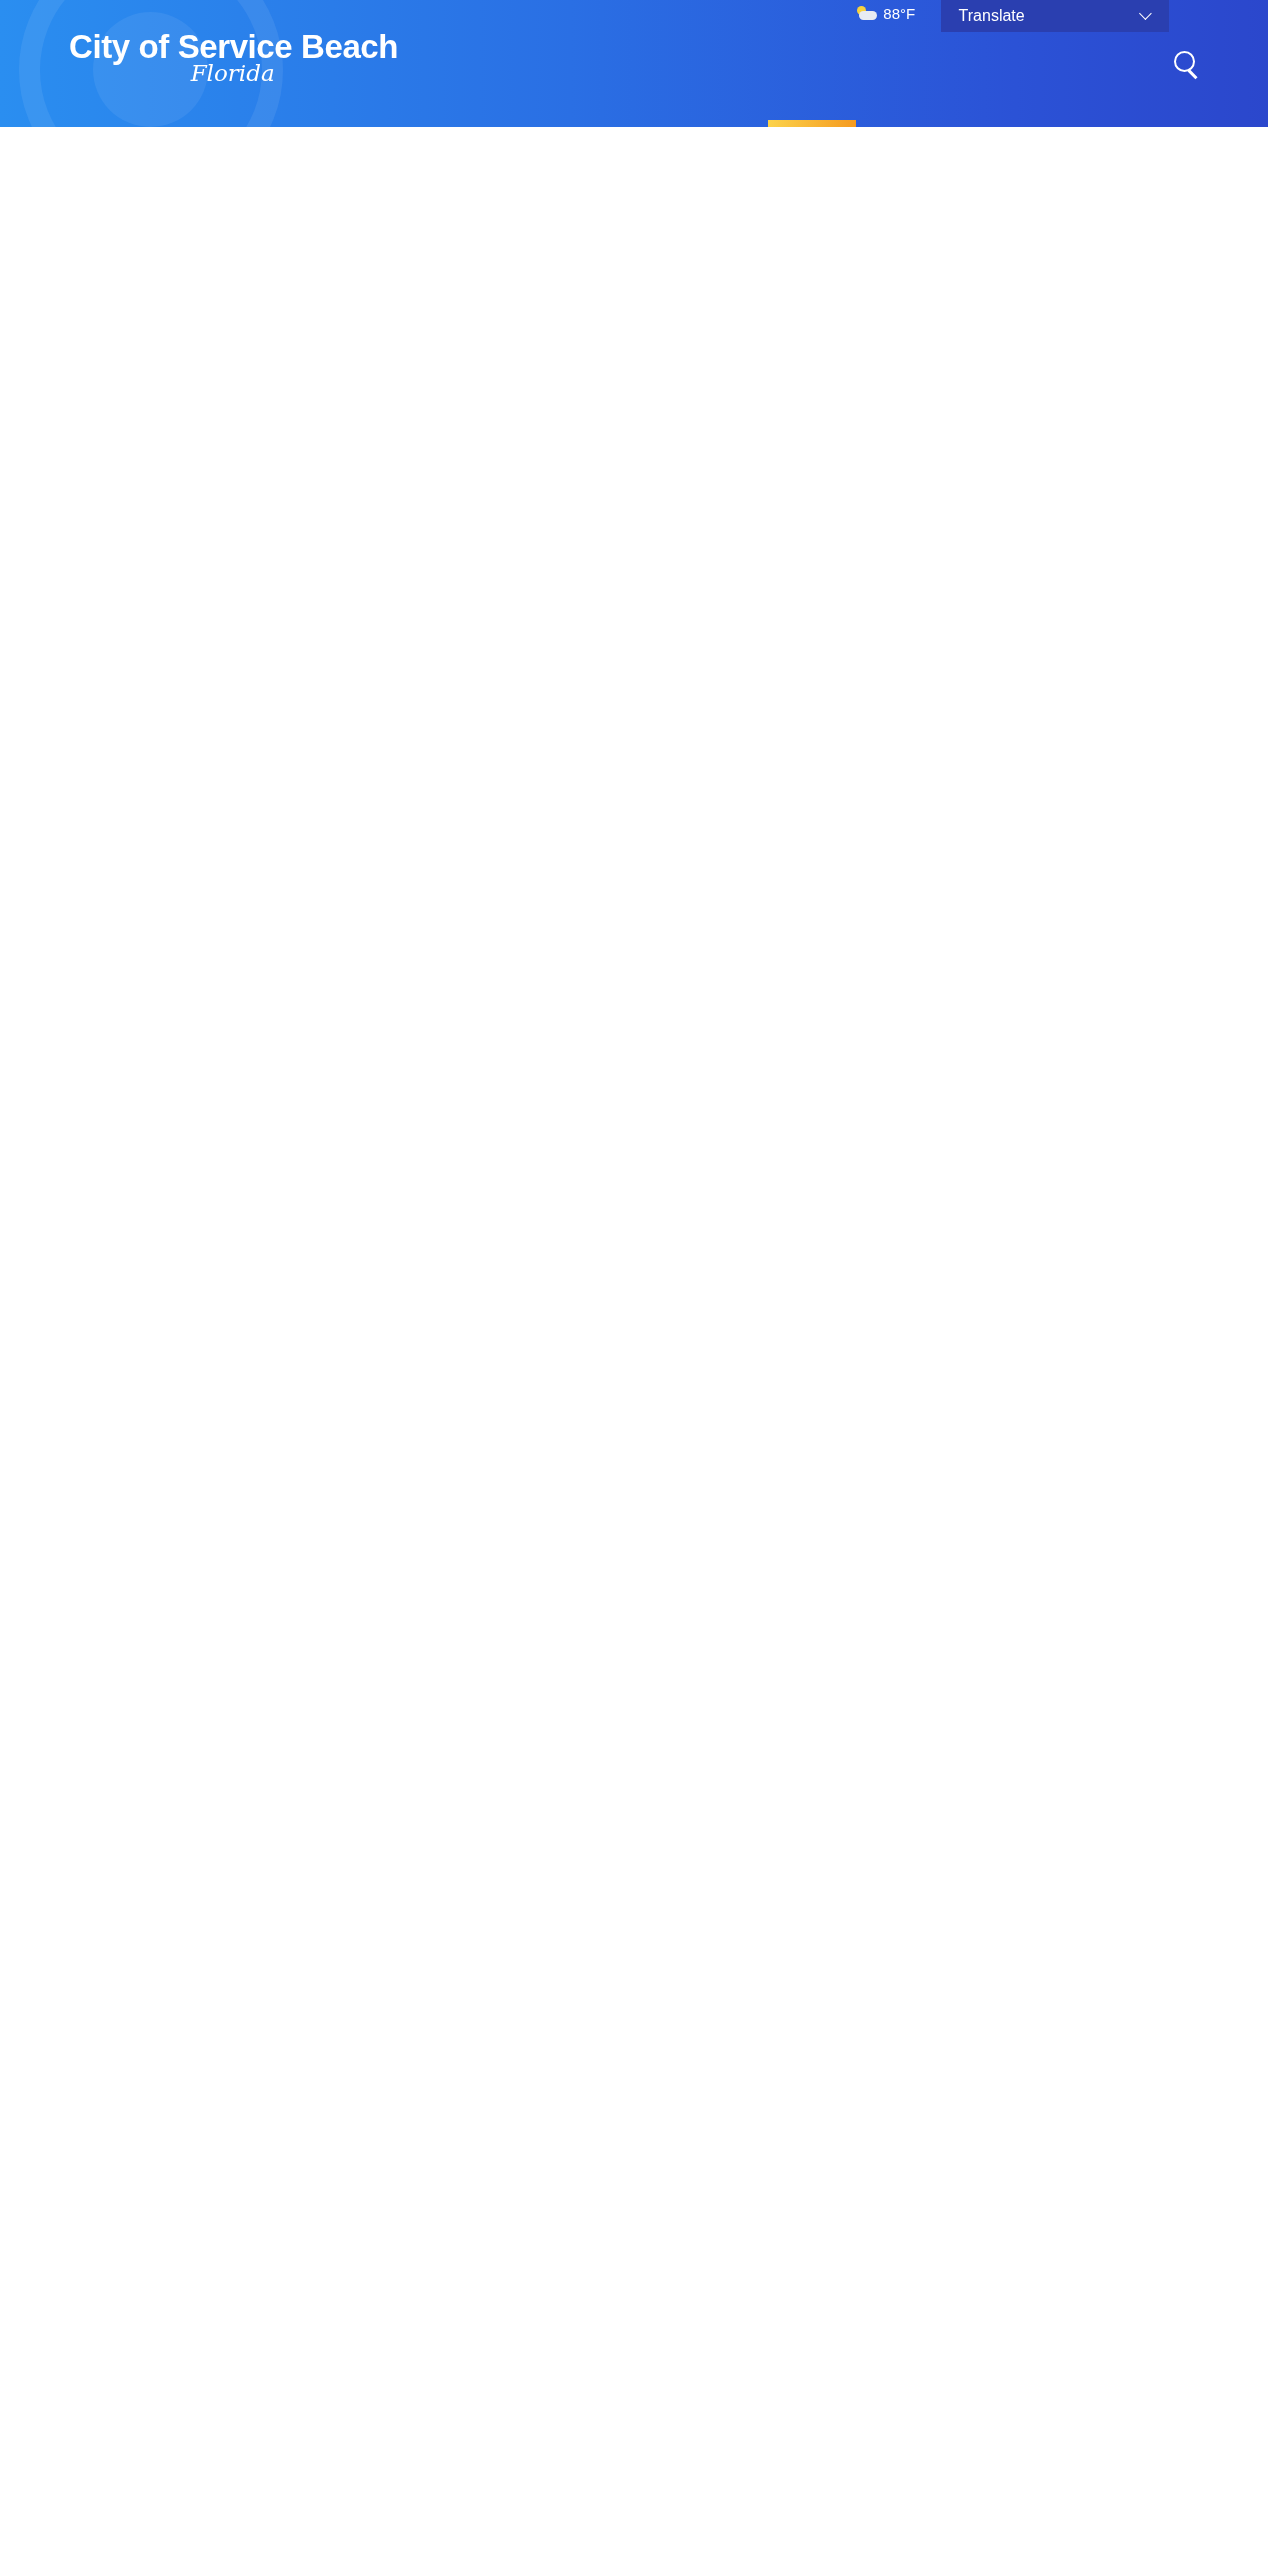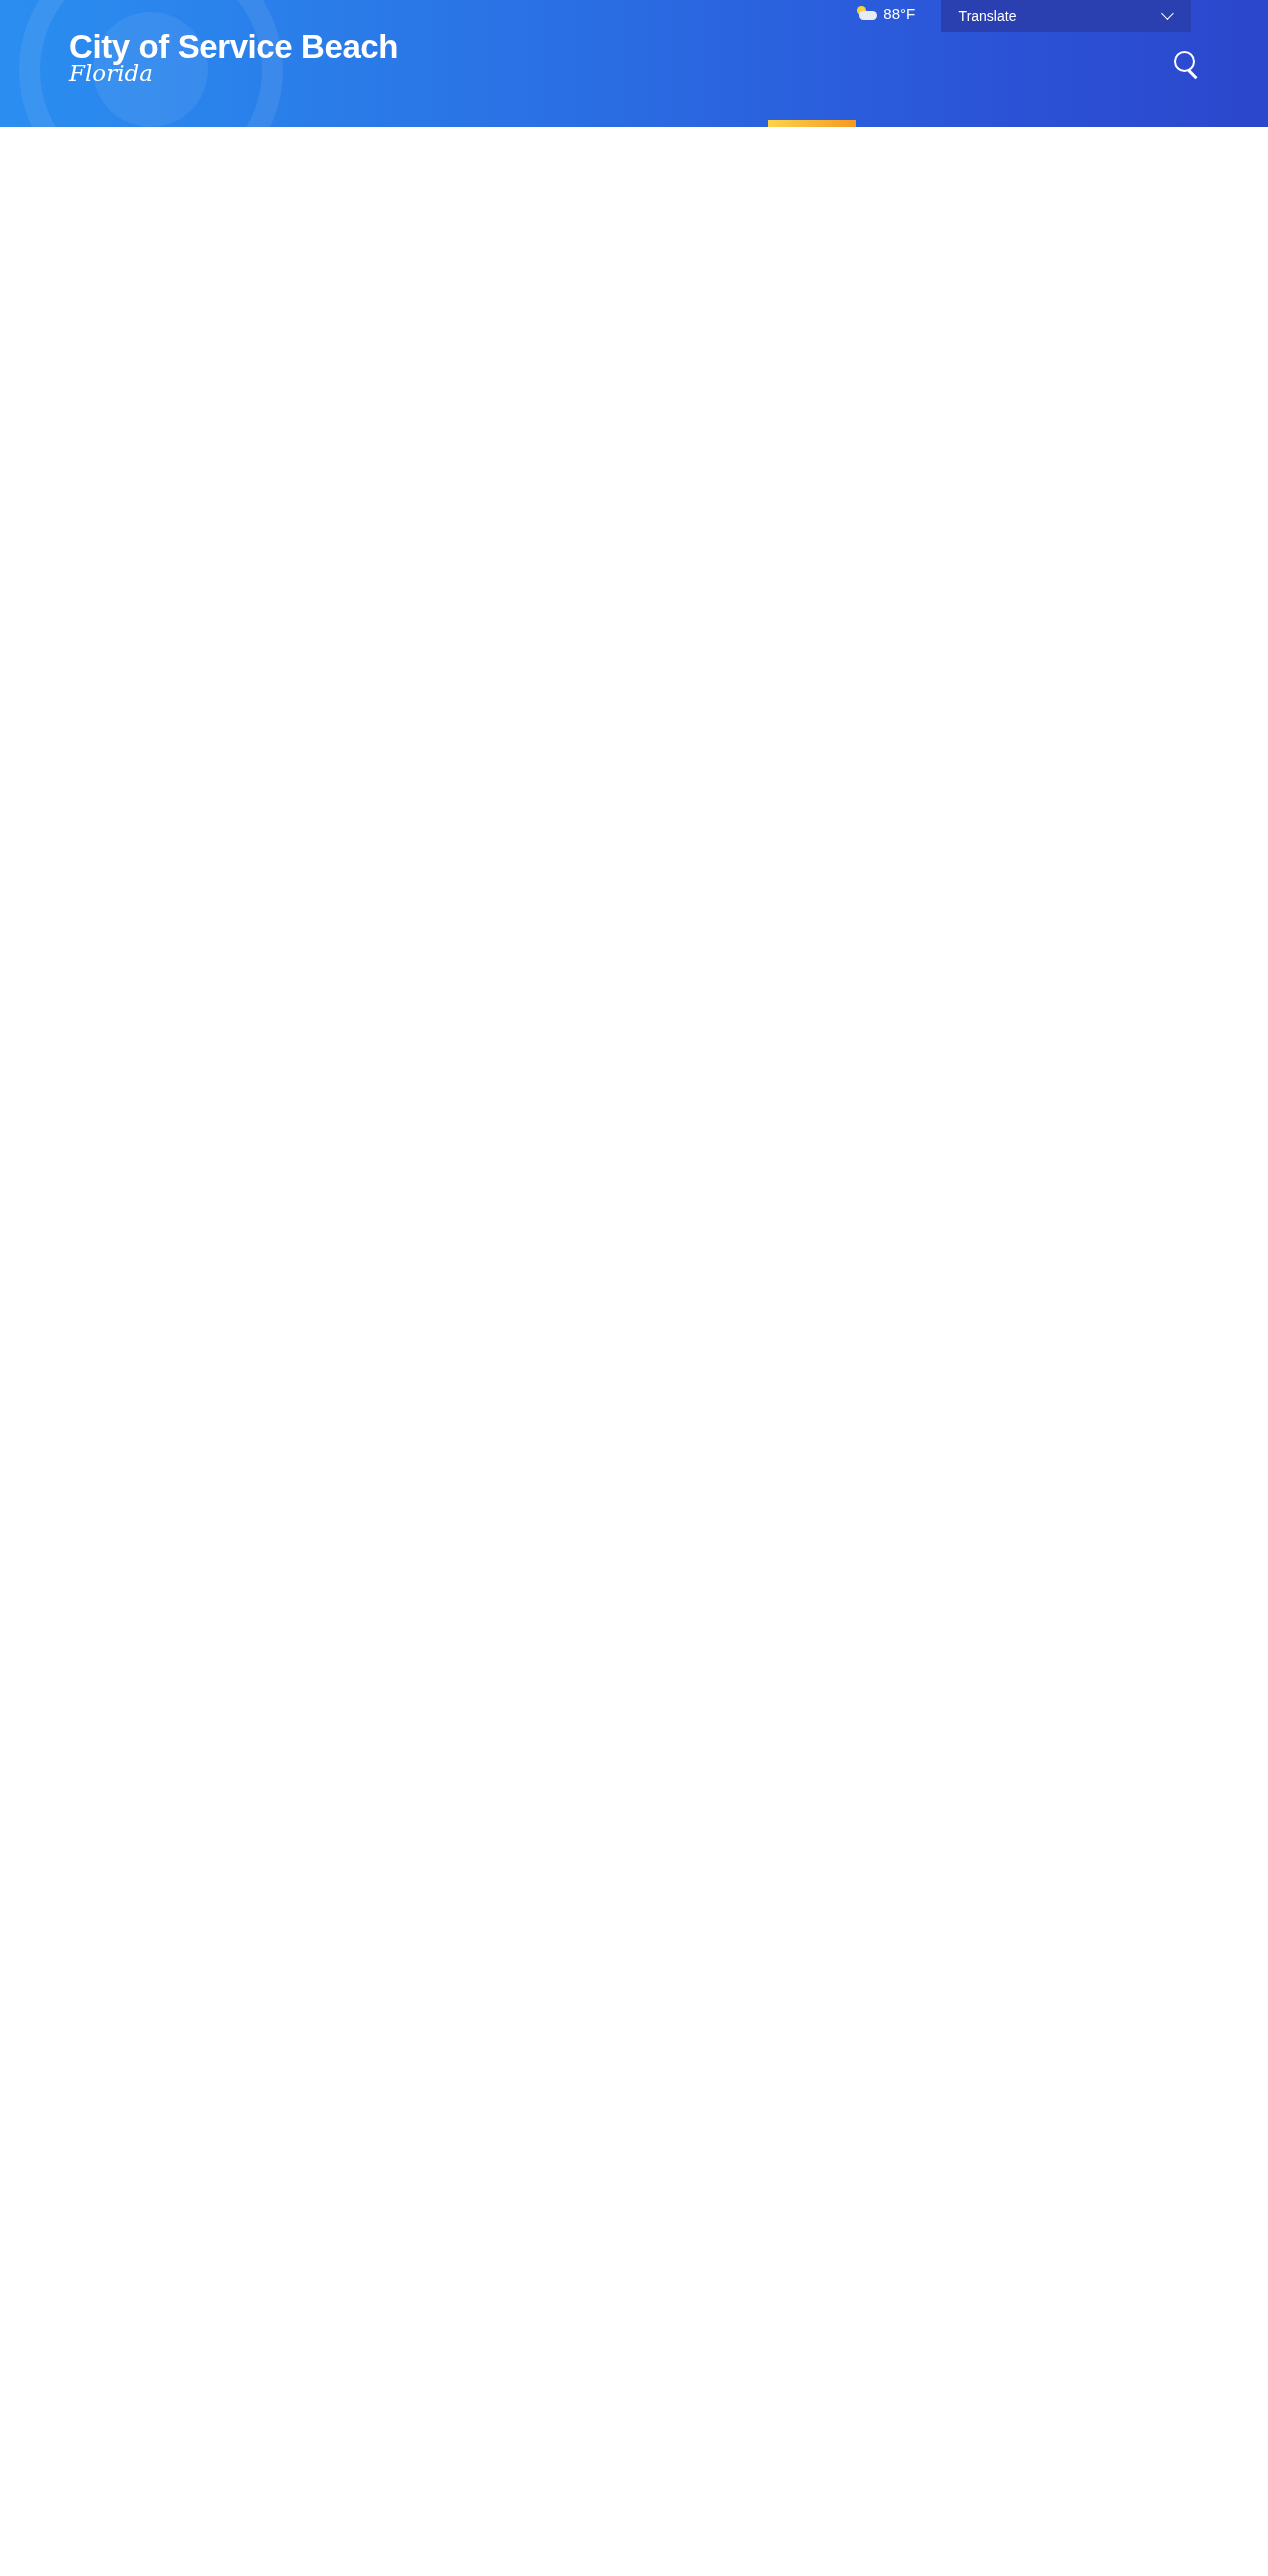--- a/index.html
+++ b/index.html
@@ -31,33 +31,33 @@
     background: rgba(255,255,255,0.07);
   }
   .logo {
     position: absolute; left: 69px; top: 30px; color: #fff;
   }
   .logo-main {
     font-size: 33px; font-weight: bold; letter-spacing: -0.4px; line-height: 1;
     display: block;
   }
   .logo-sub {
-    display: block; text-align: left; font-family: "DejaVu Serif", serif;
+    display: block; text-align: center; font-family: "DejaVu Serif", serif;
     font-style: italic; font-size: 23px; margin-top: -3.5px; padding-right: 1.8px;
   }
   .weather {
     position: absolute; left: 855px; top: 5.3px; color: #fff; font-size: 15px;
     display: flex; align-items: center; gap: 5.3px;
   }
   .weather-icon { width: 23px; height: 16px; position: relative; }
   .weather-icon .sun { position: absolute; left: 1.8px; top: 0; width: 9.7px; height: 9.7px; border-radius: 50%; background: #f7d23e; }
   .weather-icon .cloud { position: absolute; left: 4.4px; top: 5.3px; width: 17.6px; height: 8.8px; border-radius: 5.3px; background: #e8ecf2; }
   .translate {
-    position: absolute; left: 941px; top: 0; width: 250px; height: 32px;
-    background: #2a3fb0; color: #fff; font-size: 14px;
+    position: absolute; left: 941px; top: 0; width: 228px; height: 32px;
+    background: #2a3fb0; color: #fff; font-size: 16px;
     display: flex; align-items: center; justify-content: space-between;
     padding: 0 19.4px 0 17.6px; cursor: pointer;
   }
   .chev-down {
     width: 8.8px; height: 8.8px; border-right: 1.8px solid #fff; border-bottom: 1.8px solid #fff;
     transform: rotate(45deg); margin-top: -4.4px;
   }
   .nav {
     position: absolute; top: 53px; left: 511px; display: flex; gap: 0;
   }

